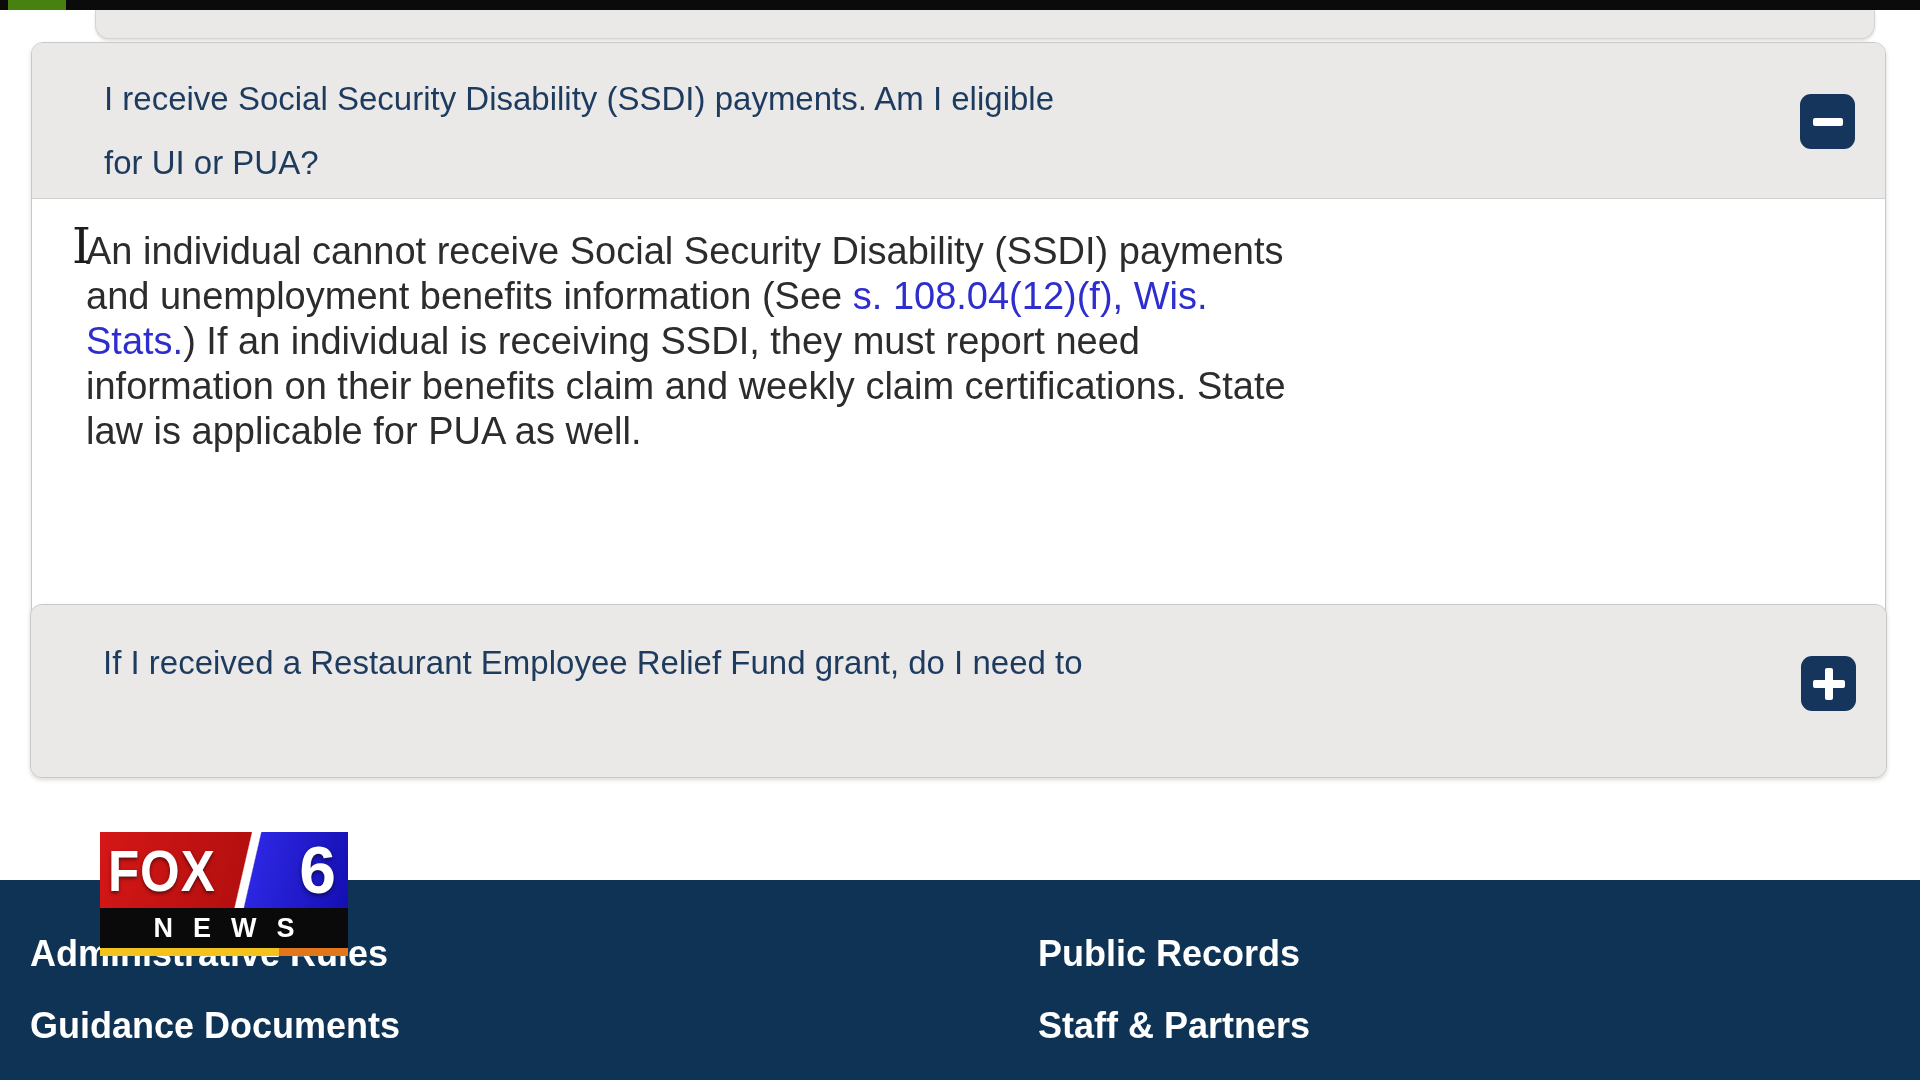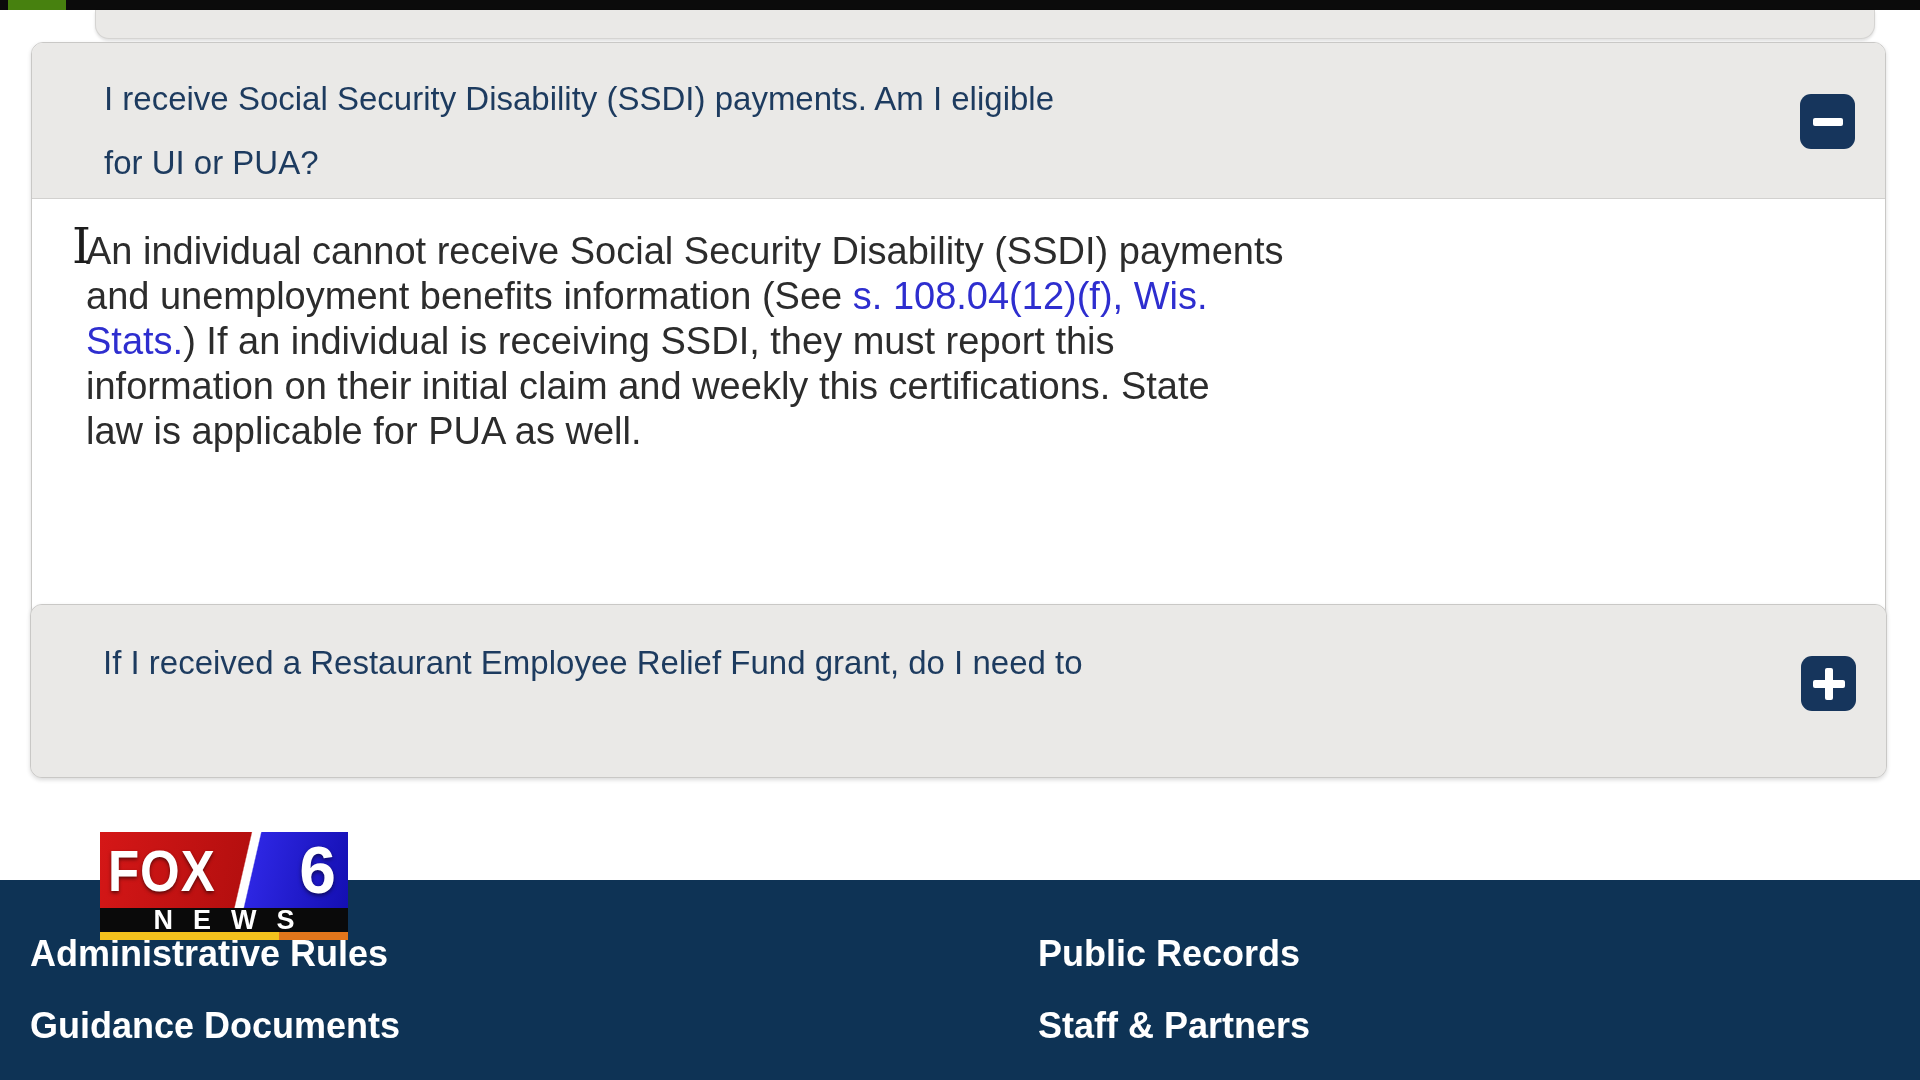--- a/index.html
+++ b/index.html
@@ -45,21 +45,21 @@
   
   .fox-logo{position:absolute;left:100px;top:832px;width:248px;height:124px;z-index:5;}
   .fox-top{position:relative;height:76px;
            background:linear-gradient(103deg,#d51717 0%,#b50f0f 57%,#ffffff 57.5%,
                        #ffffff 60.5%,#2d26e2 61%,#140fb2 100%);padding-left:21px;}
   .fox-word{position:absolute;left:8px;top:5px;font-size:58px;font-weight:bold;color:#ffffff;
             letter-spacing:1px;transform:scaleX(.88);transform-origin:left;
             text-shadow:0 2px 4px rgba(0,0,0,.55);}
   .fox-six{position:absolute;right:12px;top:0px;font-size:66px;font-weight:bold;color:#ffffff;
            text-shadow:0 2px 4px rgba(0,0,0,.55);}
-  .fox-news{height:24px;background:#0a0a0a;color:#ffffff;display:flex;align-items:center;
+  .fox-news{height:40px;background:#0a0a0a;color:#ffffff;display:flex;align-items:center;
             justify-content:center;font-weight:bold;font-size:27px;letter-spacing:20px;
             text-indent:20px;}
   .fox-strip{height:8px;background:linear-gradient(90deg,#f4c21d 0%,#f4c21d 72%,
              #e2761b 72%,#e2761b 100%);}
 
   
   .footer{position:absolute;left:0;top:880px;width:1920px;height:200px;background:#0e3355;}
   .footer-col{position:absolute;top:54px;display:flex;flex-direction:column;}
   .footer-col-1{left:30px;}
   .footer-col-2{left:1038px;}
@@ -85,22 +85,22 @@
         </div>
       <button class="toggle-btn">
         <span class="minus-icon"></span>
       </button>
     </header>
     <div class="answer">
       <span class="text-cursor">I</span>
       <div>
           <div class="ans-line"><span>An individual cannot receive Social Security Disability (SSDI) payments</span></div>
           <div class="ans-line"><span>and unemployment benefits information (See </span><span class="ans-link">s. 108.04(12)(f), Wis.</span></div>
-          <div class="ans-line"><span class="ans-link">Stats.</span><span>) If an individual is receiving SSDI, they must report this</span></div>
-          <div class="ans-line"><span>information on their initial claim and weekly this certifications. State</span></div>
+          <div class="ans-line"><span class="ans-link">Stats.</span><span>) If an individual is receiving SSDI, they must report need</span></div>
+          <div class="ans-line"><span>information on their benefits claim and weekly claim certifications. State</span></div>
           <div class="ans-line"><span>law is applicable for PUA as well.</span></div>
         </div>
     </div>
   </section>
 
   <section class="panel panel-2">
     <header class="panel-header">
       <div>
           <div class="q-line">If I received a Restaurant Employee Relief Fund grant, do I need to</div>
         </div>

